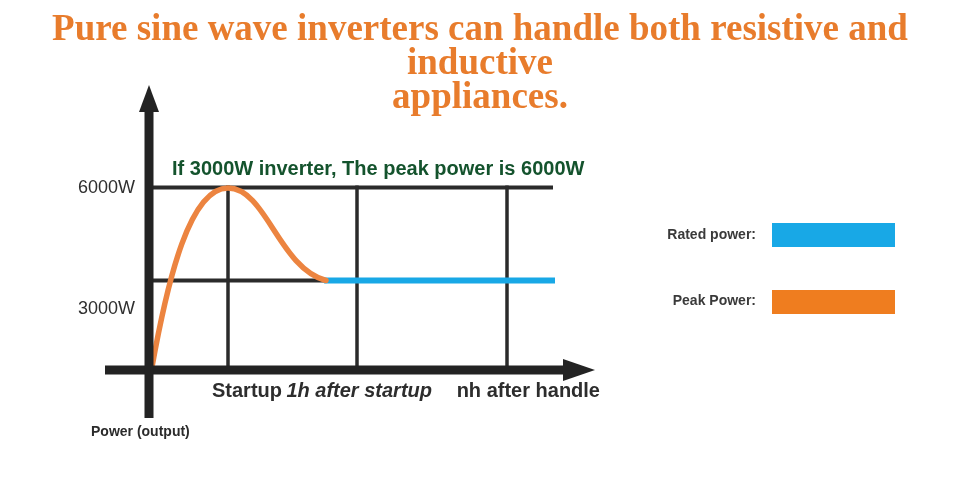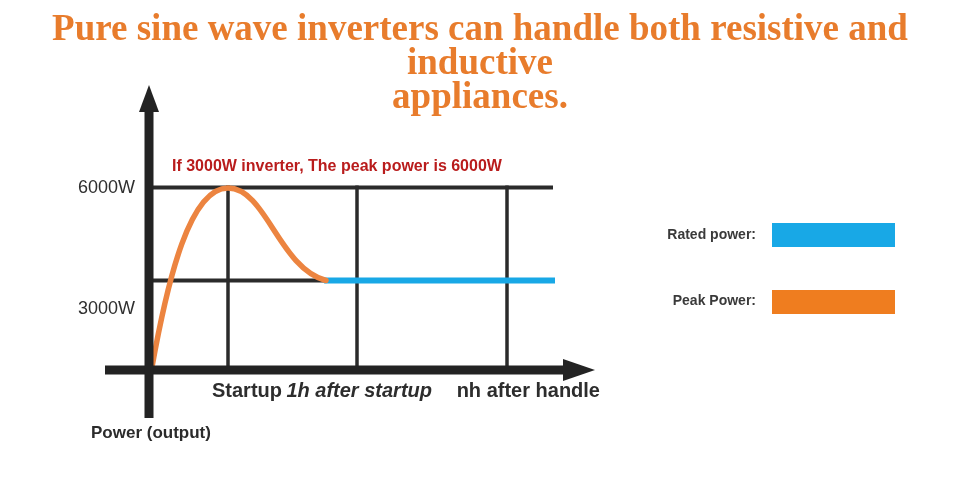--- a/index.html
+++ b/index.html
@@ -31,38 +31,38 @@
     text-align: right;
     font-size: 18px;
     font-weight: 400;
     color: #2f2f2f;
   }
   .ytick-6000 { top: 177px; }
   .ytick-3000 { top: 269px; margin-top: 29px; }
   .annotation {
     left: 172px;
     top: 157px;
-    font-size: 16px;
+    font-size: 20px;
     font-weight: 600;
-    color: #b91c1c;
+    color: #14532d;
   }
   .xtick {
     top: 379px;
     text-align: right;
     font-size: 20px;
     font-weight: 700;
     color: #2d2d2d;
   }
   .xtick-startup { left: 158px; width: 124px; }
   .xtick-1h { left: 272px; width: 160px; font-style: italic; }
   .xtick-nh { left: 440px; width: 160px; }
   .axis-label {
     left: 91px;
     top: 423px;
-    font-size: 17px;
+    font-size: 14px;
     font-weight: 700;
     color: #2b2b2b;
   }
   .legend-label {
     left: 598px;
     width: 158px;
     text-align: right;
     font-size: 14px;
     font-weight: 700;
     color: #3a3a3a;

